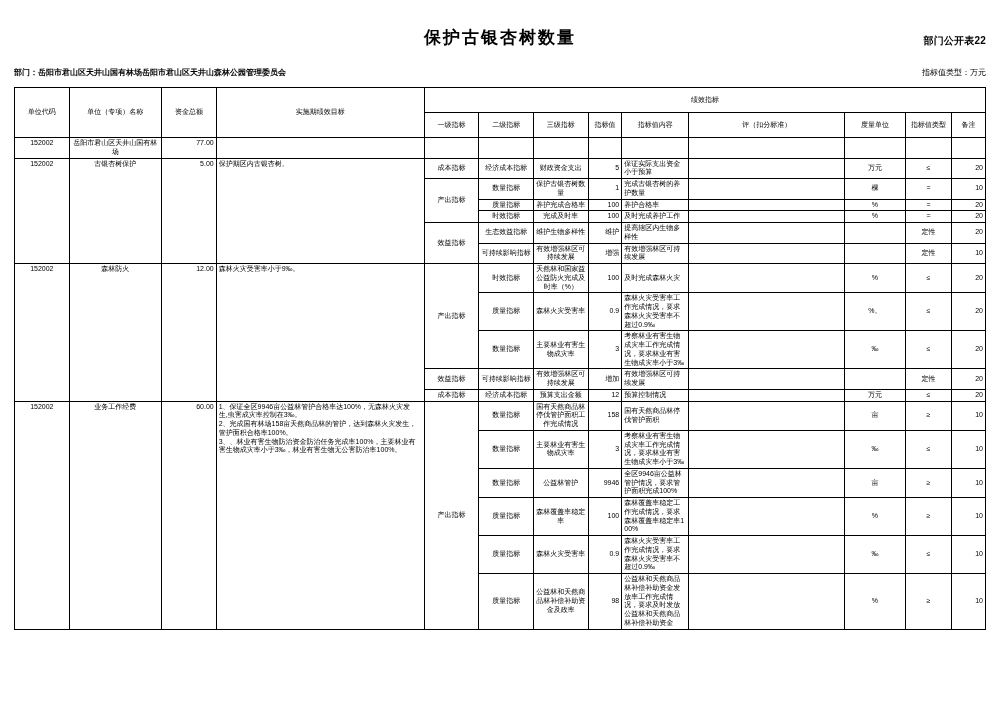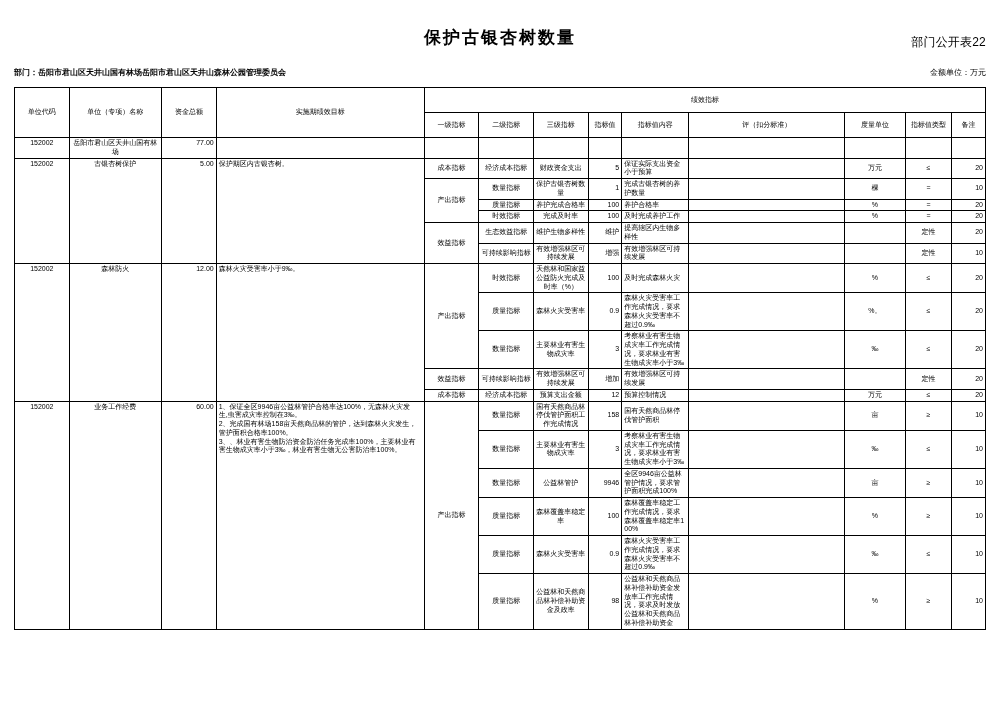--- a/index.html
+++ b/index.html
@@ -5,21 +5,21 @@
   html,body{margin:0;padding:0;}
   body{
     width:1000px;height:723px;
     background:#ffffff;
     font-family:"Liberation Sans","DejaVu Sans",sans-serif;
     color:#000;
     -webkit-font-smoothing:antialiased;
   }
   .page{position:relative;width:1000px;height:723px;box-sizing:border-box;padding:0;}
   .topright{
-    position:absolute;right:14px;top:8px;font-size:12px;letter-spacing:.2px;
+    position:absolute;right:14px;top:8px;font-size:10px;letter-spacing:.2px;font-weight:bold;
   }
   .title{
     text-align:center;font-size:17px;font-weight:bold;margin-top:26px;letter-spacing:2px;
   }
   .subrow{
     position:relative;margin-top:18px;padding:0 28px;height:14px;
   }
   .dept{position:absolute;left:14px;top:0;font-size:8px;font-weight:bold;}
   .unit{position:absolute;right:14px;top:0;font-size:8px;}
   table{
@@ -61,21 +61,21 @@
 <body>
 
 <div class="page">
 
   <div class="topright">部门公开表22</div>
 
   <div class="title">保护古银杏树数量</div>
 
   <div class="subrow">
     <div class="dept">部门：岳阳市君山区天井山国有林场岳阳市君山区天井山森林公园管理委员会</div>
-    <div class="unit">金额单位：万元</div>
+    <div class="unit">指标值类型：万元</div>
   </div>
 
   <table>
     <colgroup>
       <col class="w1">
         <col class="w2">
         <col class="w3">
         <col class="w4">
       <col class="w5">
         <col class="w6">

